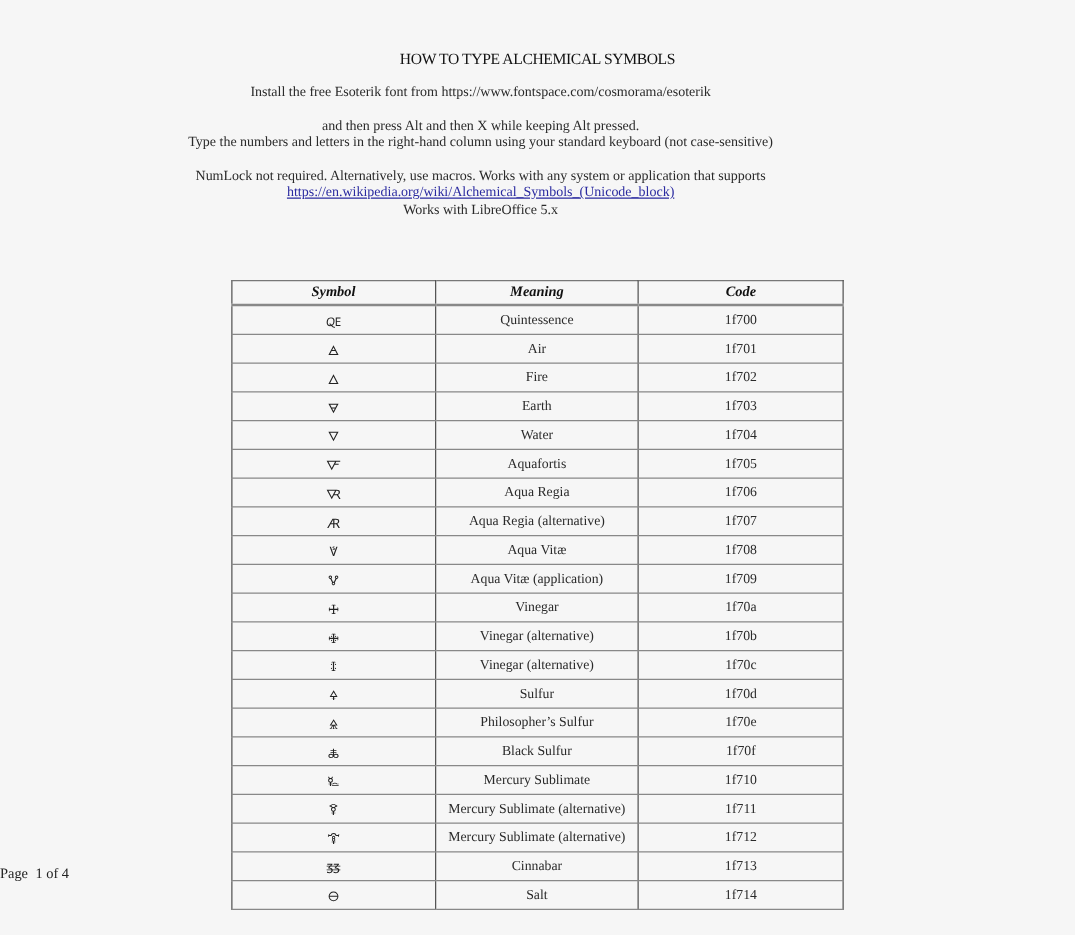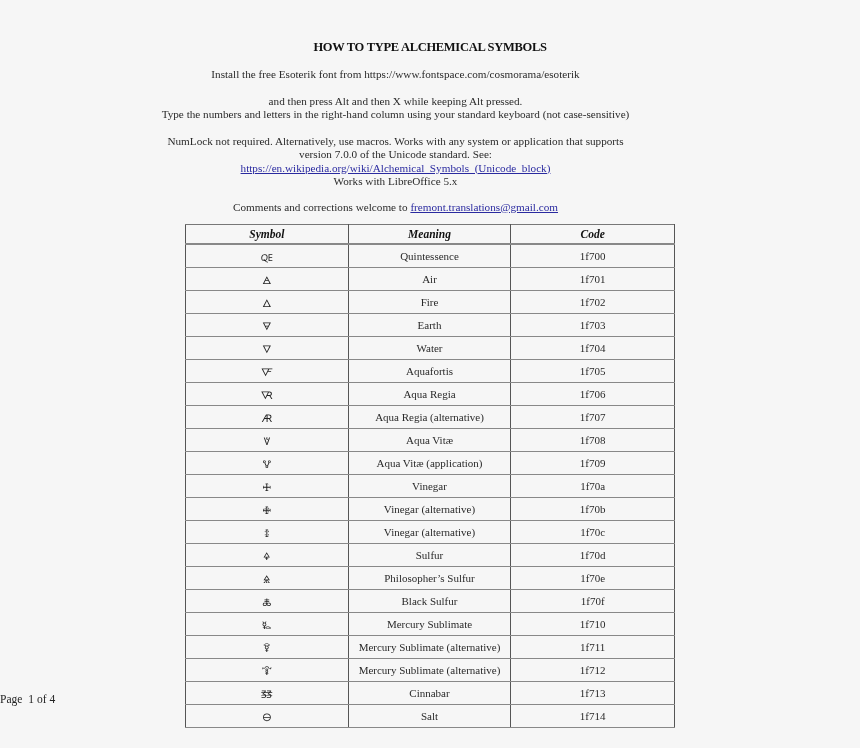--- a/index.html
+++ b/index.html
@@ -19,33 +19,32 @@
       position: absolute;
       left: 0; top: 0;
       width: 860px; height: 748px;
       background: #f6f6f6;
     }
     .title {
       position: absolute;
       top: 40px;
       left: 0; width: 860px;
       text-align: center;
-      font-weight: bold;
+      font-weight: normal;
       font-size: 12.5px;
       letter-spacing: -0.3px;
       color: #111;
     }
     .para {
       position: absolute;
       left: 0; width: 769px;
       text-align: center;
       font-size: 11.2px;
       line-height: 13.3px;
       color: #2a2a2a;
-      padding-left: 11px;
     }
     .p1 { top: 68px; }
     .p2 { top: 95px; }
     .p3 { top: 135px; }
     .p4 { top: 201px; }
     a.link {
       color: #2a2aa0;
       text-decoration: underline;
       margin-top: 32px;
     }
@@ -105,29 +104,24 @@
     <span>Install the free Esoterik font from https://www.fontspace.com/cosmorama/esoterik</span>
   </div>
 
   <div class="para p2">
     <div>and then press Alt and then X while keeping Alt pressed.</div>
     <div>Type the numbers and letters in the right-hand column using your standard keyboard (not case-sensitive)</div>
   </div>
 
   <div class="para p3">
     <div>NumLock not required. Alternatively, use macros. Works with any system or application that supports</div>
-    <div>version 7.0.0 of the Unicode standard. See:</div>
     <div><a class="link" href="#">https://en.wikipedia.org/wiki/Alchemical_Symbols_(Unicode_block)</a></div>
     <div>Works with LibreOffice 5.x</div>
   </div>
 
-  <div class="para p4">
-    <span>Comments and corrections welcome to</span>
-    <a class="link" href="#">fremont.translations@gmail.com</a>
-  </div>
 
   <table class="sym">
     <colgroup>
         <col class="c1">
         <col class="c2">
         <col class="c3">
       </colgroup>
     <thead>
       <tr>
         <th>Symbol</th>

